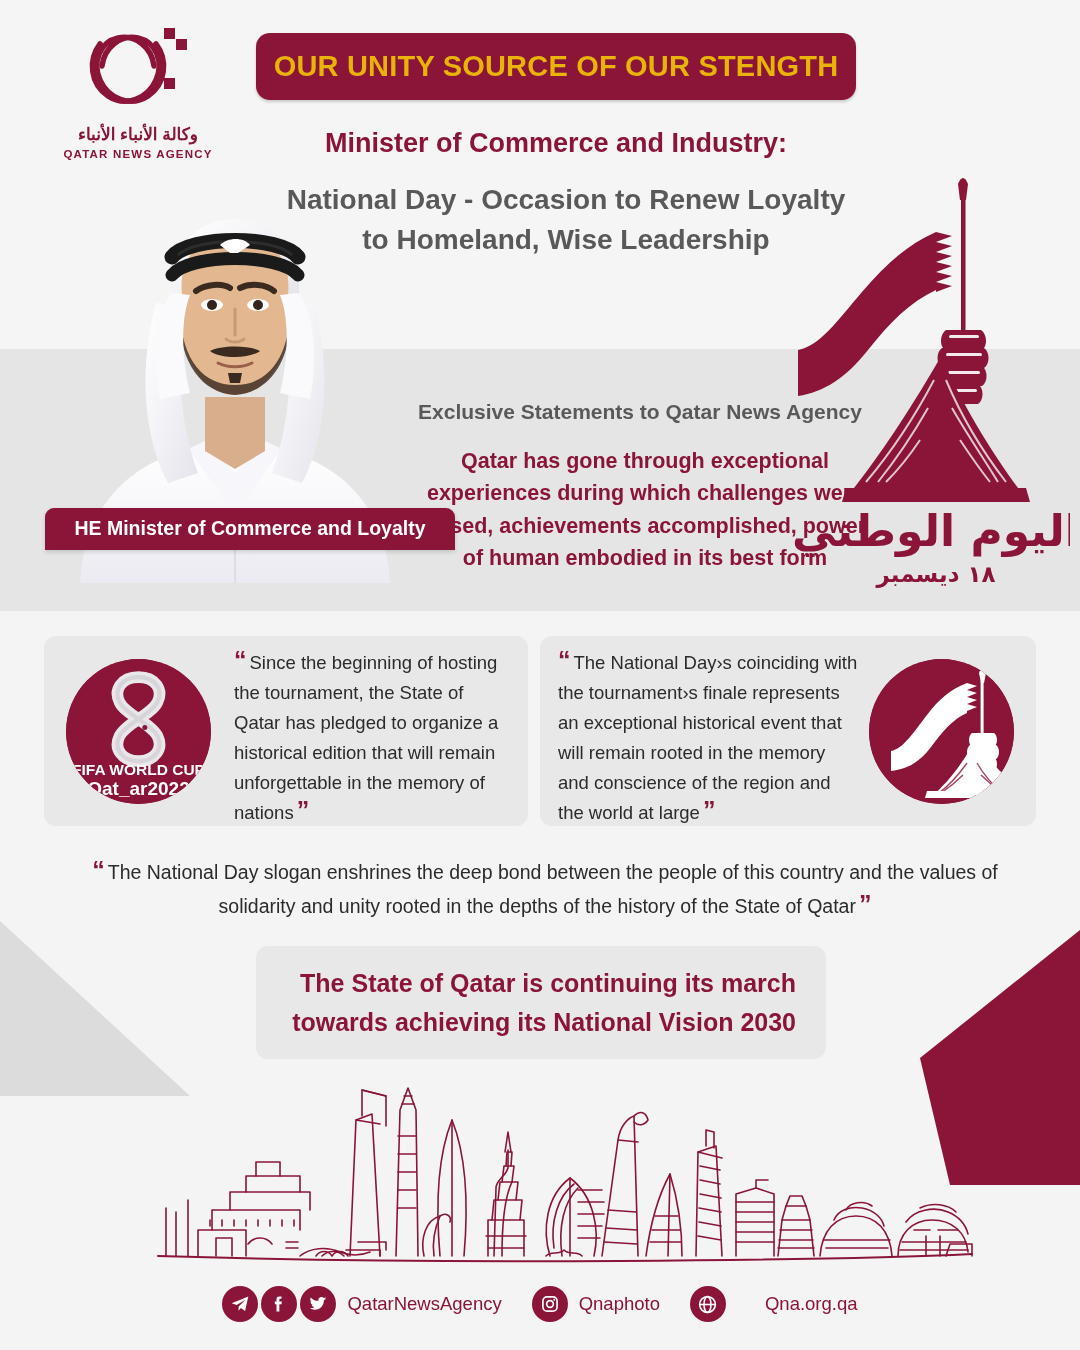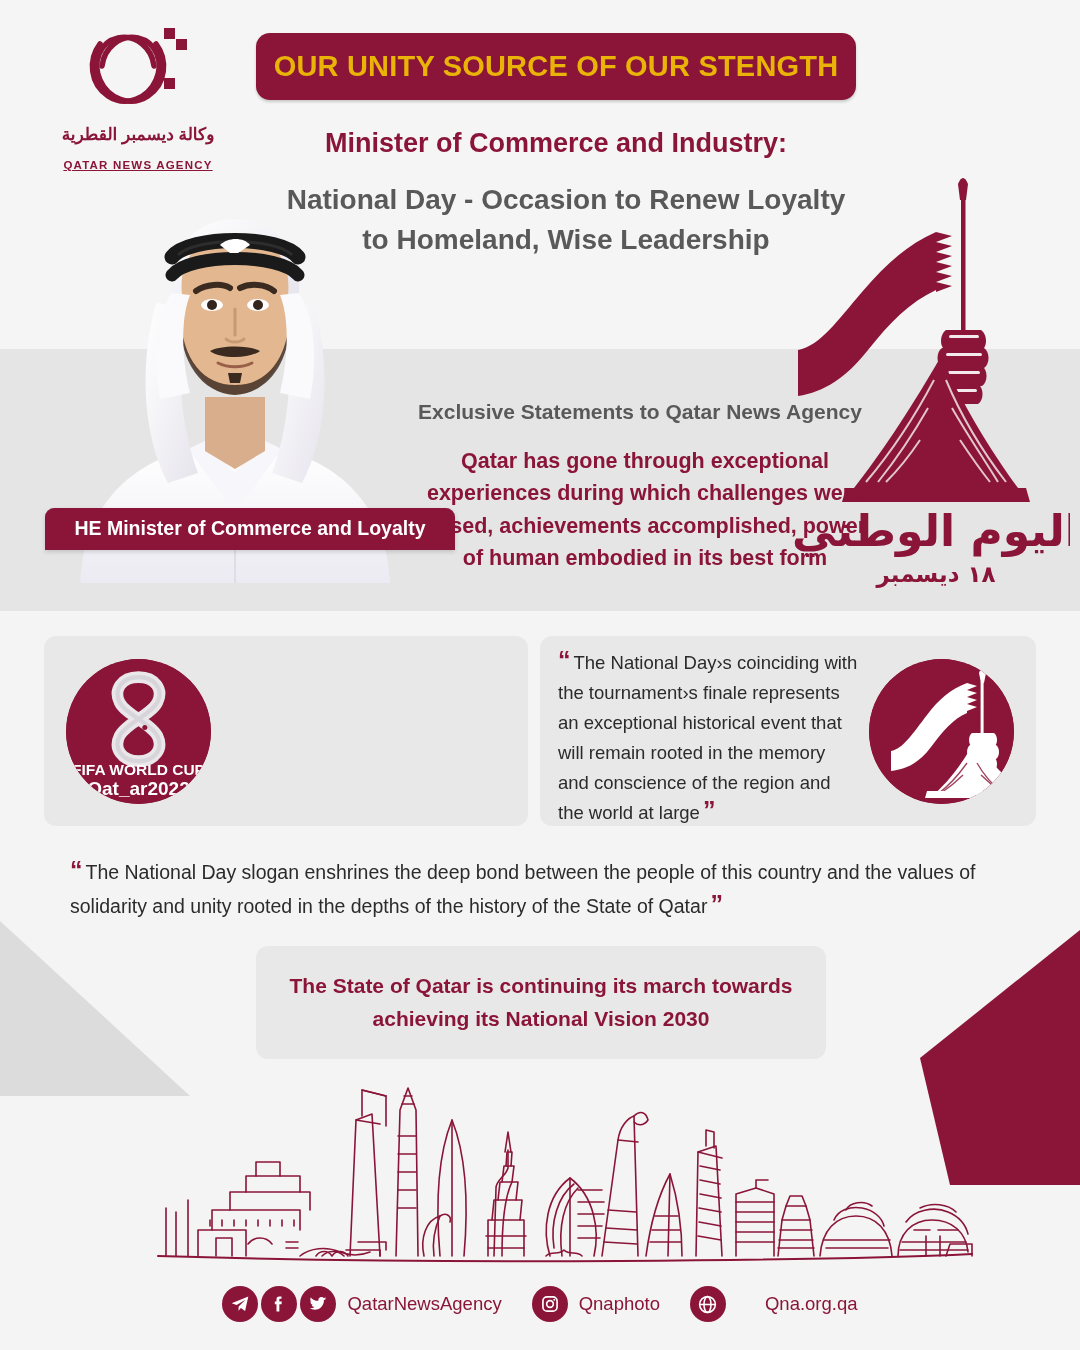--- a/index.html
+++ b/index.html
@@ -32,22 +32,21 @@
     position:absolute; left:38px; top:22px; width:200px; height:160px;
     z-index:5; text-align:center;
   }
   .logo-mark { width:120px; height:100px; margin:0 auto; display:block; }
   .logo-ar {
     font-size:17px; color:#8a1538; font-weight:bold; letter-spacing:0px;
     margin-top:2px; direction:rtl;
   }
   .logo-en {
     font-size:11.5px; color:#8a1538; font-weight:bold; letter-spacing:1.2px;
-    margin-top:14px;
-    text-decoration:underline;
+    margin-top:3px;
   }
 
   
   .banner {
     position:absolute; left:256px; top:33px; width:600px; height:67px;
     background:#8a1538; border-radius:14px; z-index:6;
     display:flex; align-items:center; justify-content:center;
     box-shadow:0 2px 3px rgba(0,0,0,.18);
   }
   .banner-text {
@@ -123,31 +122,31 @@
   .card-left .card-text  { left:190px; width:280px; }
   .card-right .card-text { left:18px;  width:300px; }
 
   .qm { color:#8a1538; font-weight:bold; font-size:25px; line-height:0; }
   .qm-open { margin-right:3px; }
   .qm-close{ margin-left:3px; }
 
   
   .wide-quote {
     position:absolute; left:70px; top:855px; width:950px; z-index:5;
-    text-align:left; color:#2b2b2b; font-size:19.5px; line-height:1.75;
+    text-align:center; color:#2b2b2b; font-size:19.5px; line-height:1.75;
   }
 
   
   .vision {
     position:absolute; left:256px; top:946px; width:570px; height:113px;
     background:#e8e8e8; border-radius:12px; z-index:5;
     display:flex; align-items:center; justify-content:center;
   }
   .vision-text {
-    text-align:center; color:#8a1538; font-size:21px; font-weight:bold;
+    text-align:right; color:#8a1538; font-size:25px; font-weight:bold;
     line-height:1.55; padding:0 30px;
   }
 
   
   .skyline {
     position:absolute; left:150px; top:1070px; width:830px; height:200px; z-index:2;
   }
 
   
   .footer {
@@ -187,21 +186,21 @@
 <div class="logo-wrap">
   <svg class="logo-mark" viewBox="0 0 120 100">
     <g fill="none" stroke="#8a1538" stroke-width="5.5" stroke-linecap="round">
       <path d="M22,22 C10,38 12,62 30,74 C48,86 70,76 78,58 C86,40 78,20 60,16 C42,12 26,26 24,44"></path>
       <path d="M78,22 C90,38 88,62 70,74 C52,86 30,76 22,58 C14,40 22,20 40,16 C58,12 74,26 76,44"></path>
     </g>
     <rect x="86" y="6" width="11" height="11" fill="#8a1538"></rect>
     <rect x="98" y="17" width="11" height="11" fill="#8a1538"></rect>
     <rect x="86" y="56" width="11" height="11" fill="#8a1538"></rect>
   </svg>
-  <div class="logo-ar">وكالة ديسمبر القطرية</div>
+  <div class="logo-ar">وكالة الأنباء الأنباء</div>
   <div class="logo-en">QATAR NEWS AGENCY</div>
 </div>
 
 <div class="banner">
   <span class="banner-text">OUR UNITY SOURCE OF OUR STENGTH</span>
 </div>
 <div class="kicker">Minister of Commerce and Industry:</div>
 <div class="headline">National Day - Occasion to Renew Loyalty to Homeland, Wise Leadership</div>
 
 <div class="portrait">
@@ -332,20 +331,23 @@
         <circle cx="-6" cy="-16" r="1.8" fill="#8a1538"></circle>
         <circle cx="6" cy="10" r="2.4" fill="#8a1538"></circle>
         <circle cx="2" cy="18" r="3.2" fill="#8a1538"></circle>
         <circle cx="9" cy="24" r="2" fill="#8a1538"></circle>
         <circle cx="-2" cy="28" r="2.2" fill="#8a1538"></circle>
       </g>
       <text x="72.5" y="116" text-anchor="middle" fill="#ffffff" font-family="'Liberation Sans', sans-serif" font-size="15.5" font-weight="bold">FIFA WORLD CUP</text>
       <text x="72.5" y="136" text-anchor="middle" fill="#ffffff" font-family="'Liberation Sans', sans-serif" font-size="19" font-weight="bold">Qat_ar2022</text>
     </svg>
   </div>
+  <div class="card-text">
+    <span class="qm qm-open">“</span><span>Since the beginning of hosting the tournament, the State of Qatar has pledged to organize a historical edition that will remain unforgettable in the memory of nations</span><span class="qm qm-close">”</span>
+  </div>
 </div>
 
 <div class="card card-right">
   <div class="card-text">
     <span class="qm qm-open">“</span><span>The National Day›s coinciding with the tournament›s finale represents an exceptional historical event that will remain rooted in the memory and conscience of the region and the world at large</span><span class="qm qm-close">”</span>
   </div>
   <div class="badge badge-flag">
     <svg viewBox="0 0 145 145" width="145" height="145">
       <circle cx="72.5" cy="72.5" r="72.5" fill="#8a1538"></circle>
 

